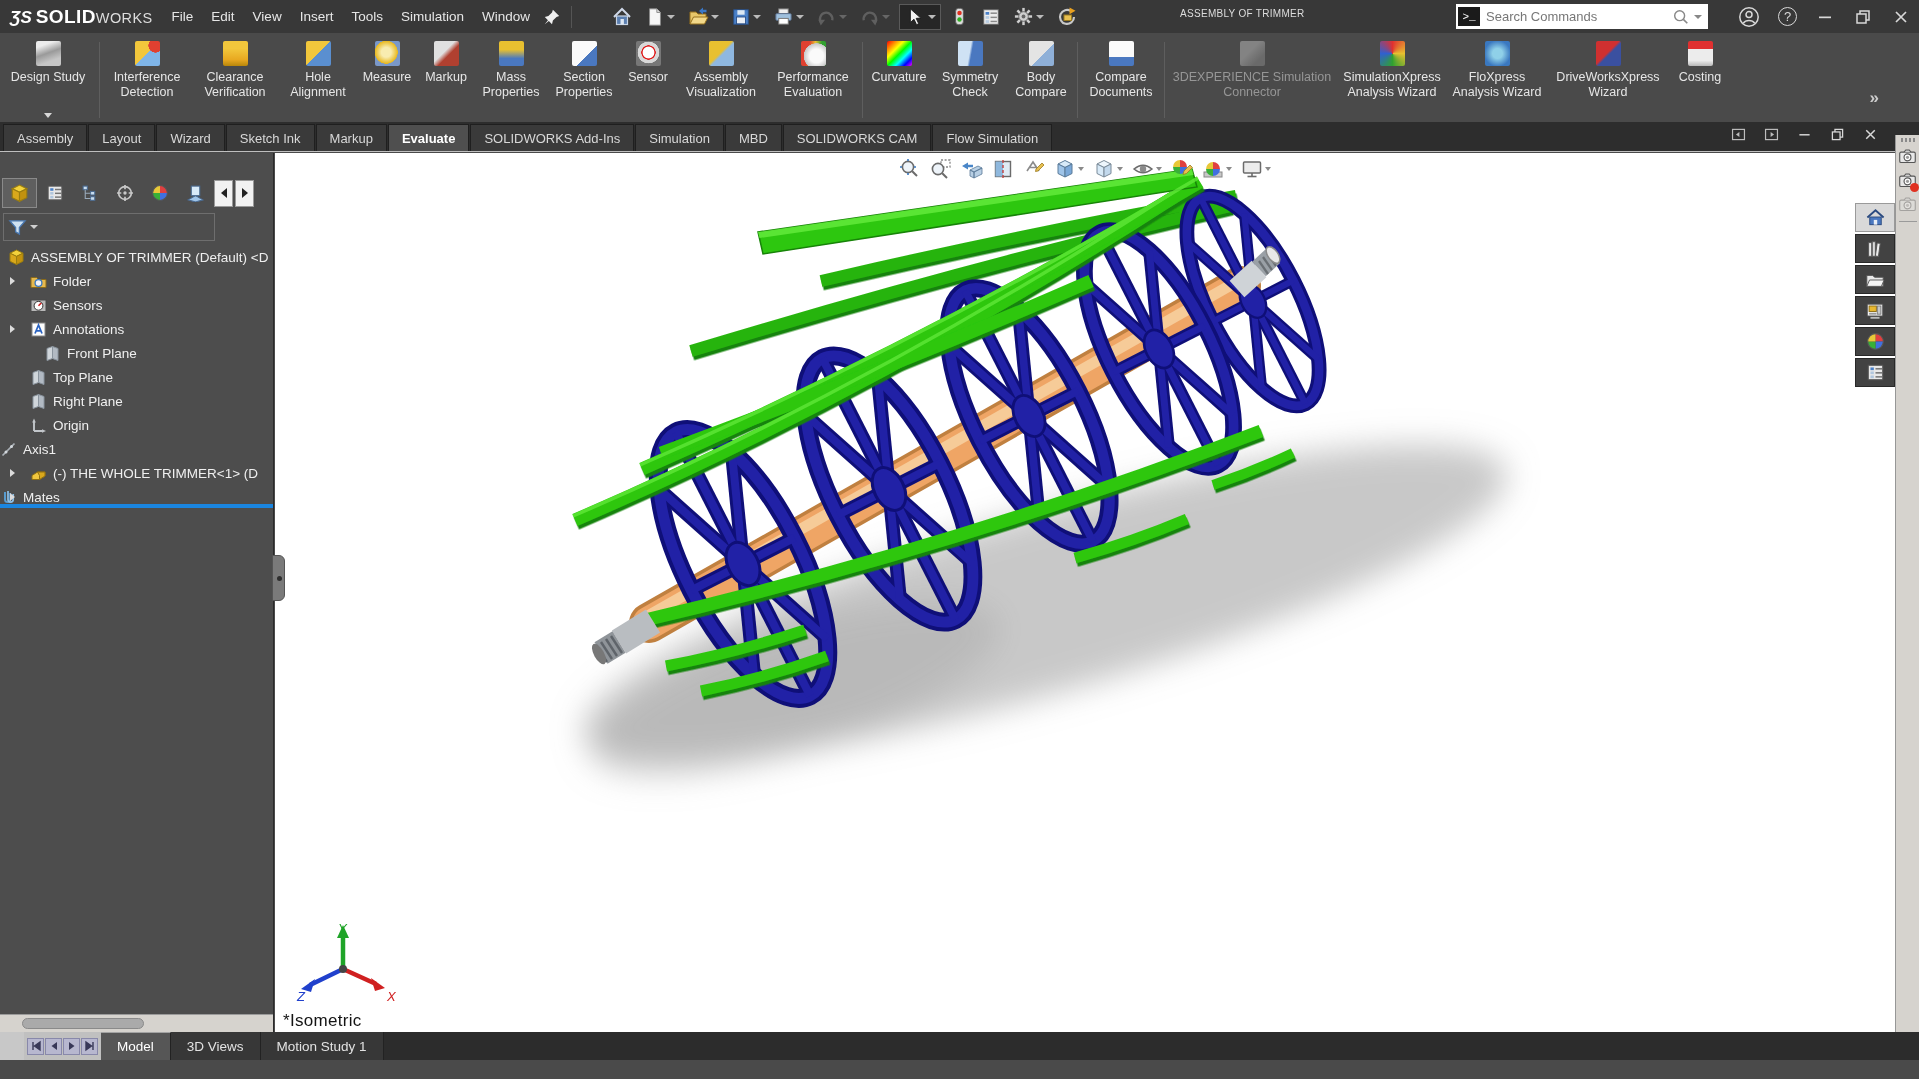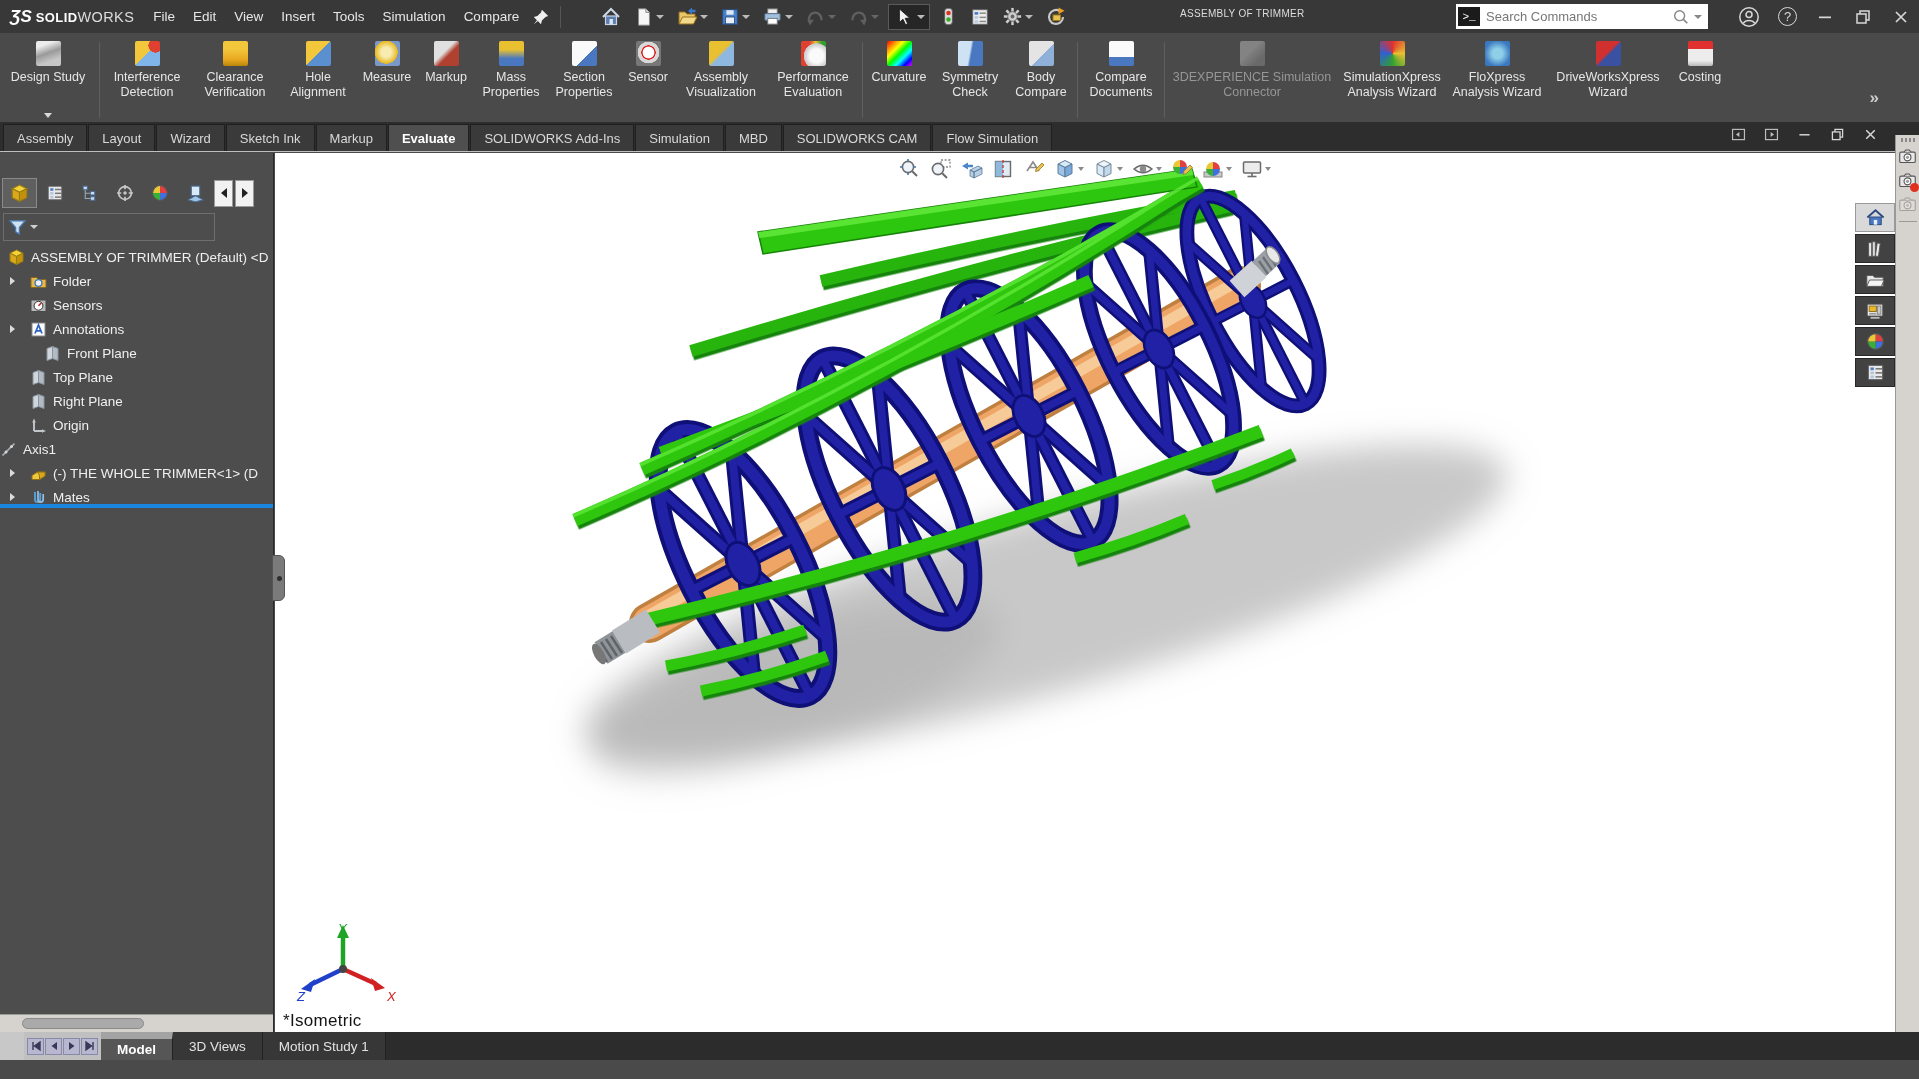--- a/index.html
+++ b/index.html
@@ -2,21 +2,21 @@
 <html><head>
 <meta charset="utf-8">
 <style>
   *{margin:0;padding:0;box-sizing:border-box;font-family:"Liberation Sans",sans-serif}
   html,body{width:1919px;height:1079px;overflow:hidden;background:#4a4a4a}
   #app{position:relative;width:1919px;height:1079px;background:#4a4a4a;overflow:hidden}
   
   #titlebar{position:absolute;left:0;top:0;width:1919px;height:33px;background:#383838;color:#e6e6e6;display:flex;align-items:center;font-size:13.5px}
   #logo{display:flex;align-items:baseline;gap:4px;padding:0 10px;color:#fff}
   #logo .mark{font-style:italic;font-weight:bold;font-size:17px}
-  #logo .solid{font-weight:bold;font-size:13px;letter-spacing:.4px}
+  #logo .solid{font-weight:bold;font-size:19px;letter-spacing:.4px}
   #logo .works{font-weight:300;font-size:14.5px;letter-spacing:.4px;color:#ddd}
   .menu{padding:4px 9px;cursor:default}
   .tsep{width:1px;height:22px;background:#555;margin:0 10px}
   #quick{display:flex;align-items:center;gap:6px;margin-left:26px}
   .qbtn{display:flex;align-items:center;gap:2px;padding:2px 3px}
   .qbtn svg{display:block}
   .disab{opacity:.35}
   .ddt{width:0;height:0;border-left:4px solid transparent;border-right:4px solid transparent;border-top:4px solid #bbb;display:inline-block}
   .selbox{background:#262626;border:1px solid #5a5a5a;display:flex;align-items:center;padding:2px 4px;gap:4px}
   #doc-title{position:absolute;left:1180px;top:8px;font-size:10px;color:#ddd;letter-spacing:.3px}
@@ -95,21 +95,21 @@
   #rstrip .rdiv{width:18px;height:1px;background:#9a9a9a;margin-top:2px}
   #tptabs{position:absolute;right:24px;top:203px;display:flex;flex-direction:column;gap:2px}
   .tptab{width:40px;height:29px;background:#424242;border:1px solid #282828;display:flex;align-items:center;justify-content:center}
   .tptab.active{background:#d9d9d9;border-color:#9a9a9a}
   
   #btmbar{position:absolute;left:0;top:1032px;width:1919px;height:28px;background:#2c2c2c;display:flex;align-items:stretch}
   #navcorner{width:24px;background:#c8c8c8}
   #navbtns{display:flex;align-items:center;gap:1px;background:#c0c0c0;padding:0 3px}
   .nbtn{width:17px;height:17px;background:#b7b7cf;border:1px solid #8888aa;display:flex;align-items:center;justify-content:center}
   .btab{display:flex;align-items:center;padding:0 16px;color:#e2e2e2;font-size:13.5px;background:#373737;border-right:1px solid #222;cursor:default}
-  .btab.active{background:#565656;color:#fff;font-weight:bold;border-top:7px solid #a3a3a3}
+  .btab.active{background:#565656;color:#fff;font-weight:normal;border-top:1px solid #a3a3a3}
   
   #statusbar{position:absolute;left:0;top:1060px;width:1919px;height:19px;background:#3e4144;color:#e8e8e8;font-size:13px}
   #statusbar .sl{position:absolute;left:6px;top:2px}
   .sitem{position:absolute;top:2px}
   svg{display:block}
 </style>
 </head>
 <body>
 
 <svg width="0" height="0" style="position:absolute">
@@ -387,21 +387,21 @@
     <div id="logo">
       <span class="mark">ƷS</span>
       <span><span class="solid">SOLID</span><span class="works">WORKS</span></span>
     </div>
     <div class="menu">File</div>
     <div class="menu">Edit</div>
     <div class="menu">View</div>
     <div class="menu">Insert</div>
     <div class="menu">Tools</div>
     <div class="menu">Simulation</div>
-    <div class="menu">Compare</div>
+    <div class="menu">Window</div>
     <span style="margin-left:4px">
         <svg width="18" height="18">
           <use href="#t-pin"></use>
         </svg>
       </span>
     <span class="tsep"></span>
     <div id="quick">
       <span class="qbtn">
           <svg width="22" height="22">
             <use href="#q-home"></use>
@@ -737,21 +737,21 @@
           </svg>
         <span>Axis1</span>
       </div>
       <div class="trow" style="padding-left:30px">
         <span class="exp"></span>
         <svg class="ti">
             <use href="#i-part"></use>
           </svg>
         <span>(-) THE WHOLE TRIMMER&lt;1&gt; (D</span>
       </div>
-      <div class="trow" style="padding-left:30px">
+      <div class="trow" style="">
         <span class="exp"></span>
         <svg class="ti">
             <use href="#i-mates"></use>
           </svg>
         <span>Mates</span>
       </div>
     </div>
     <div id="bluebar"></div>
     <div id="hscroll">
         <div id="hthumb"></div>

